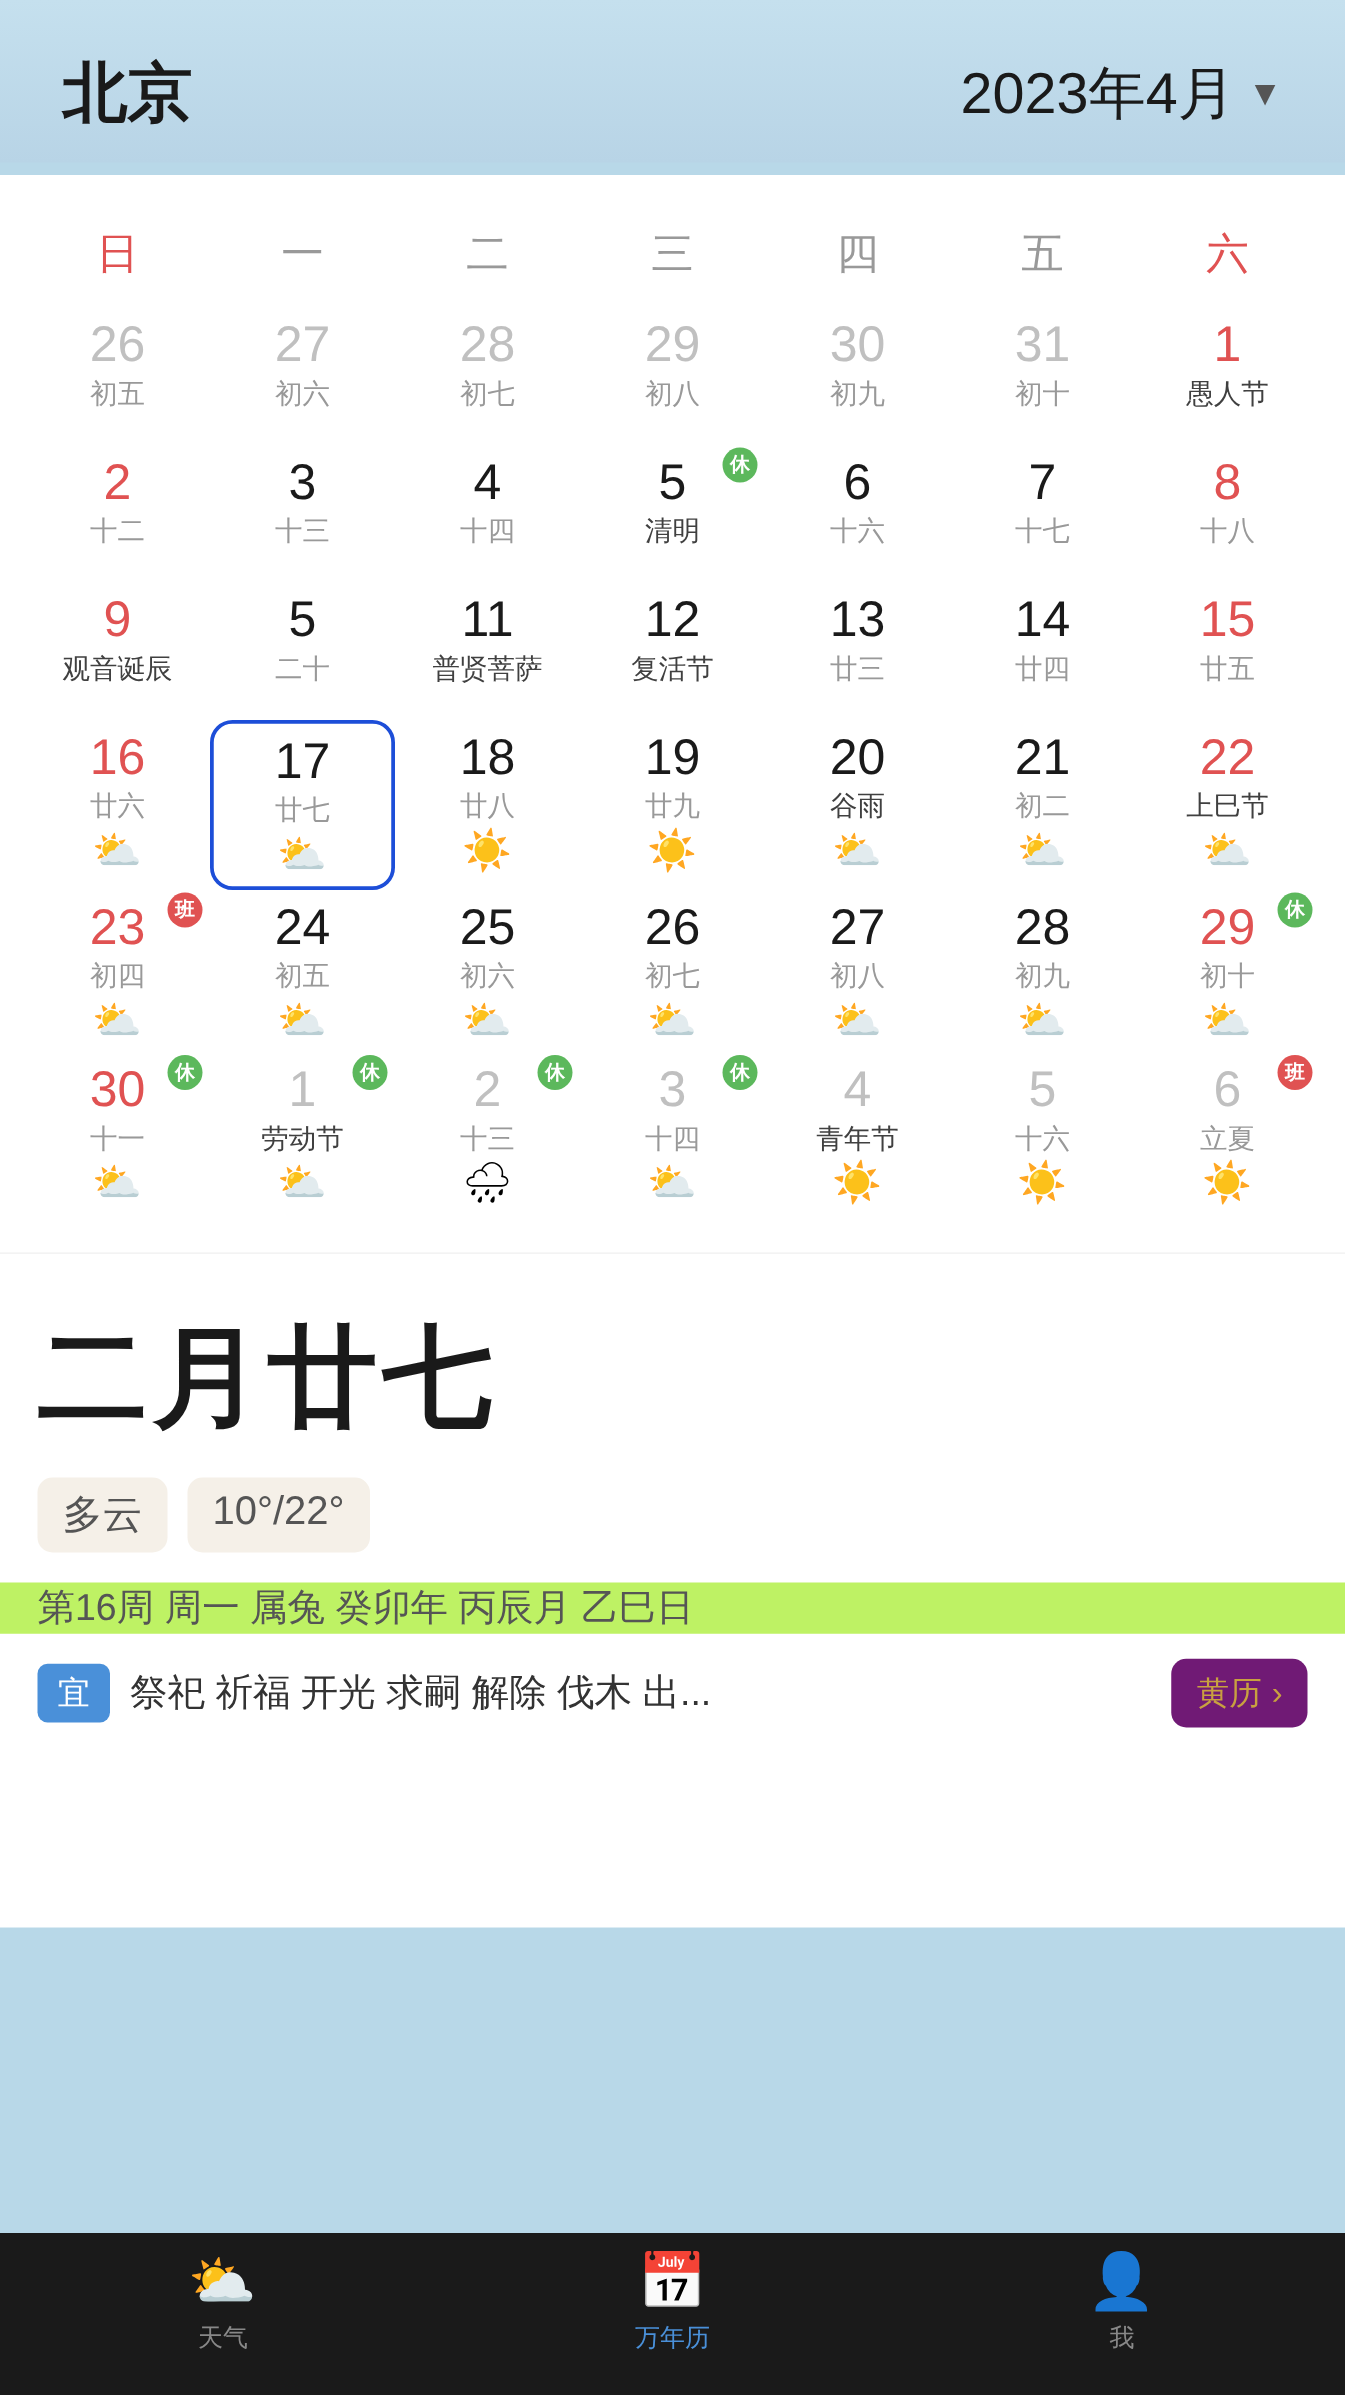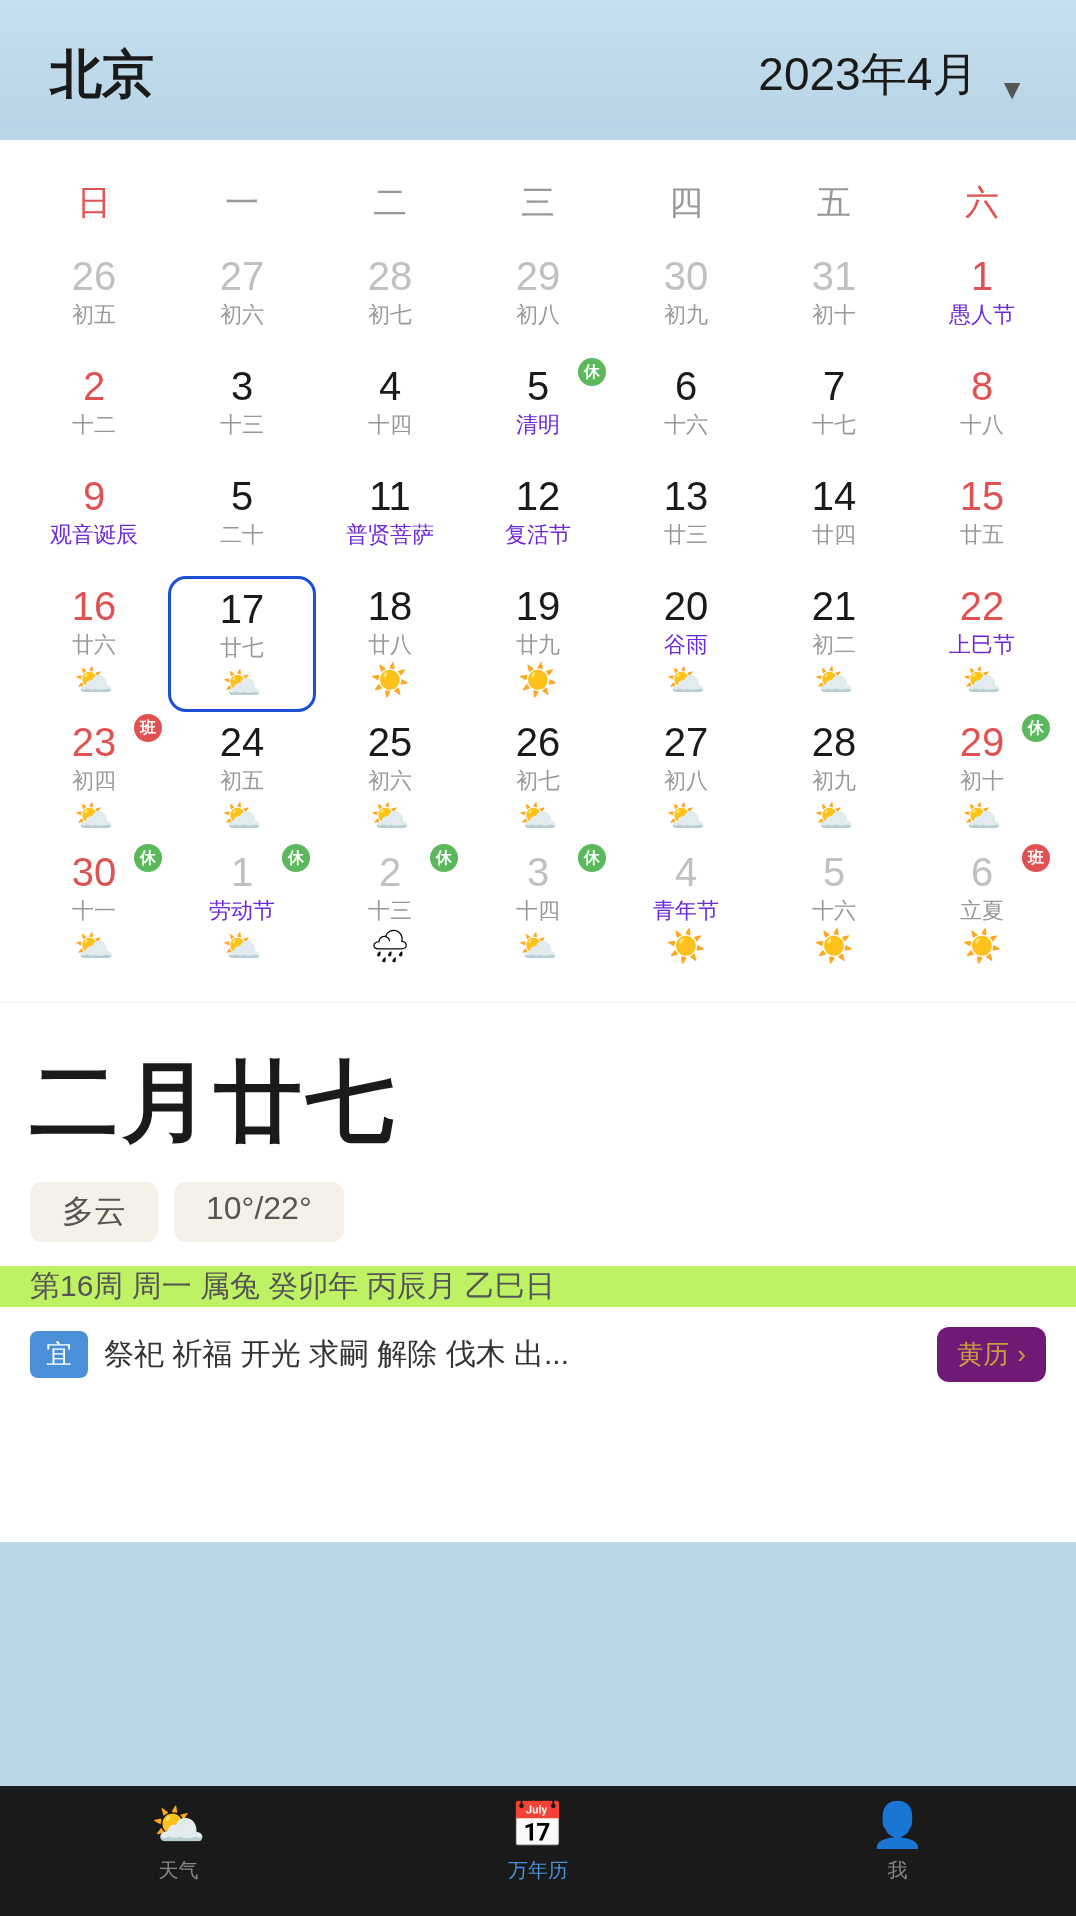--- a/index.html
+++ b/index.html
@@ -17,22 +17,22 @@
       padding: 40px 50px 20px;
       background: linear-gradient(180deg, #c5e0ee 0%, #b8d4e6 100%);
     }
     .header-city {
       font-size: 52px;
       font-weight: 700;
       color: #1a1a1a;
     }
     .header-month-selector {
       display: flex;
-      align-items: flex-end;
-      gap: 20px;
+      align-items: center;
+      gap: 10px;
       font-size: 46px;
       color: #1a1a1a;
       cursor: pointer;
       margin-left: 36px;
     }
     .dropdown-arrow {
       font-size: 28px;
       color: #555;
     }
     .calendar-container {
@@ -77,21 +77,21 @@
       line-height: 1.1;
     }
     .day-number.sunday { color: #e05252; }
     .day-number.saturday { color: #e05252; }
     .day-number.gray { color: #c0c0c0; }
     .day-lunar {
       font-size: 22px;
       color: #999;
       margin-top: 2px;
     }
-    .day-lunar.red { color: #6d28d9; }
+    .day-lunar.red { color: #404040; }
     .day-weather {
       margin-top: 4px;
       font-size: 32px;
       line-height: 1;
     }
     .badge {
       position: absolute;
       top: 2px;
       right: 6px;
       width: 28px;
@@ -122,21 +122,21 @@
       letter-spacing: 4px;
     }
     .weather-tags {
       display: flex;
       gap: 16px;
       margin: 20px 0 24px;
     }
     .weather-tag {
       background: #f5f0e8;
       border-radius: 12px;
-      padding: 8px 32px;
+      padding: 8px 20px;
       font-size: 32px;
       color: #555;
     }
     .info-line {
       font-size: 30px;
       color: #555;
       margin-bottom: 20px;
       padding: 0 30px;
       background: #bef264;
     }

